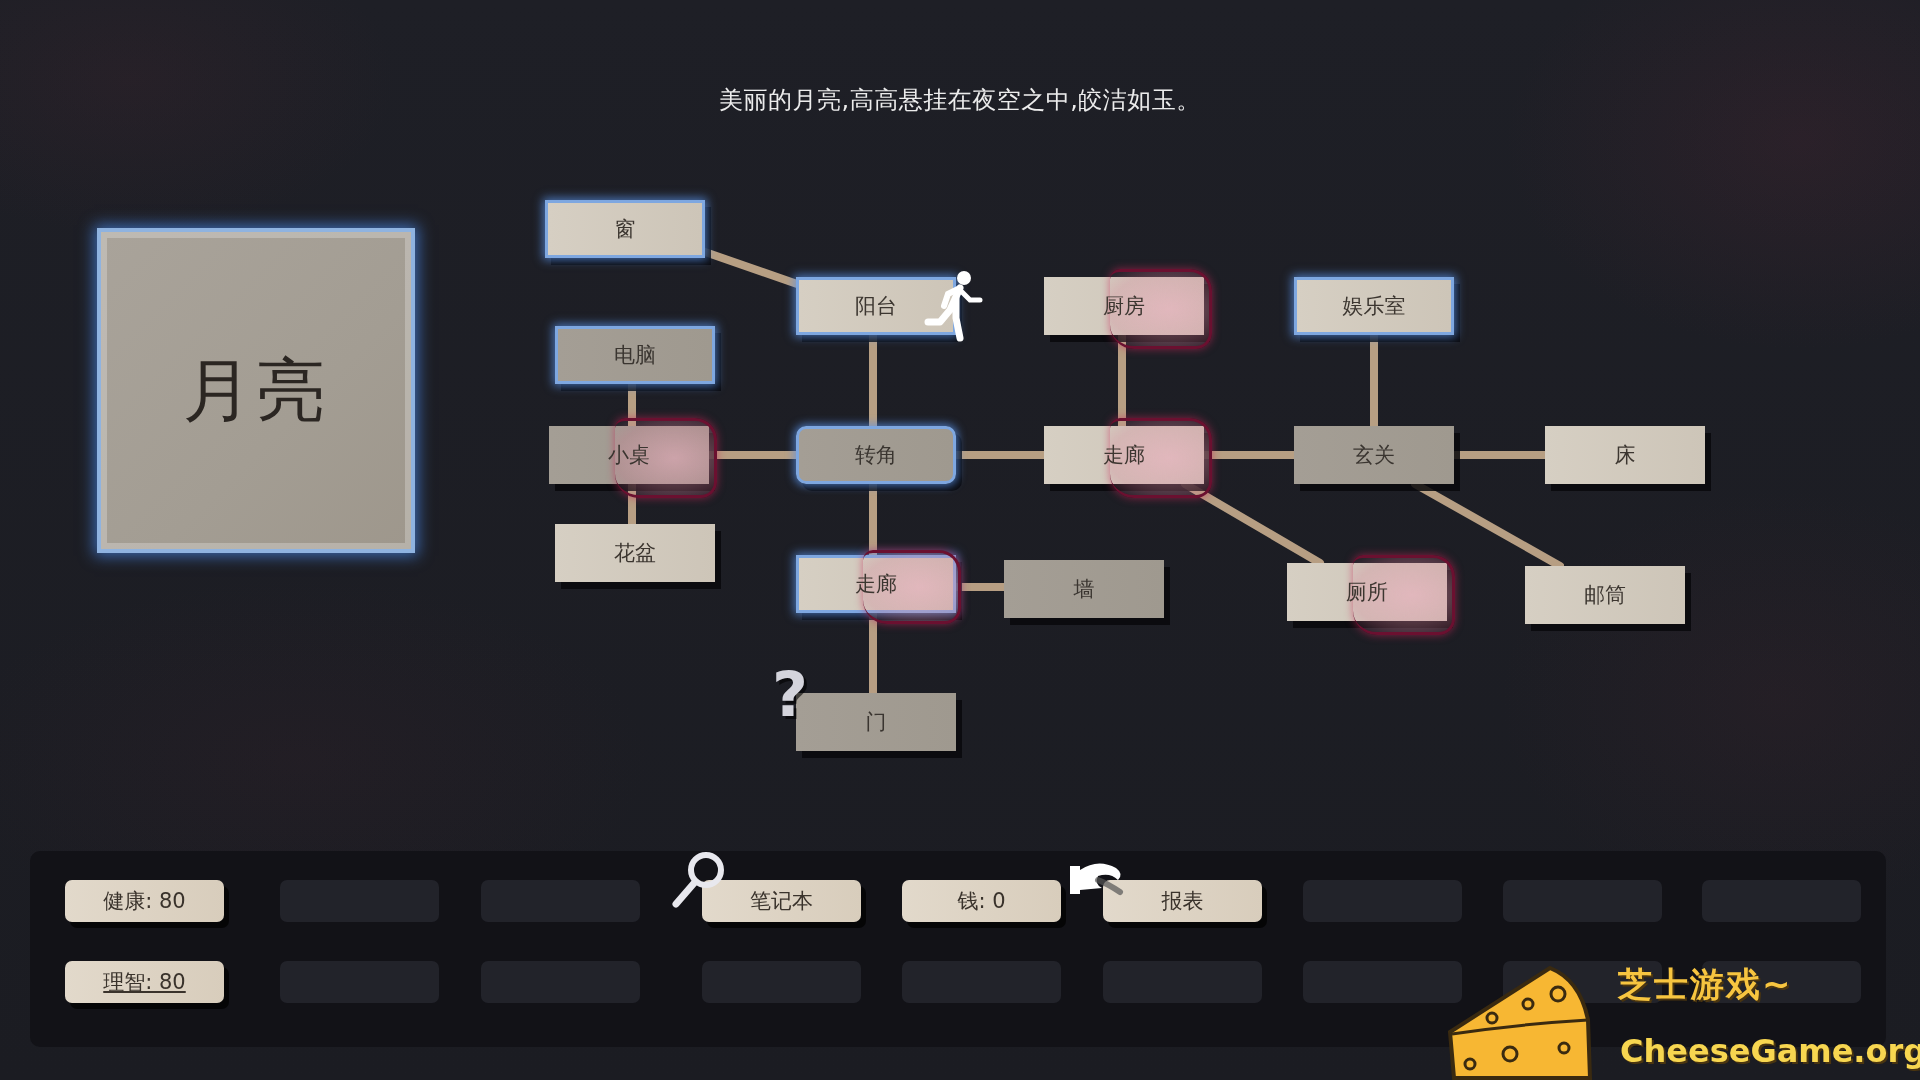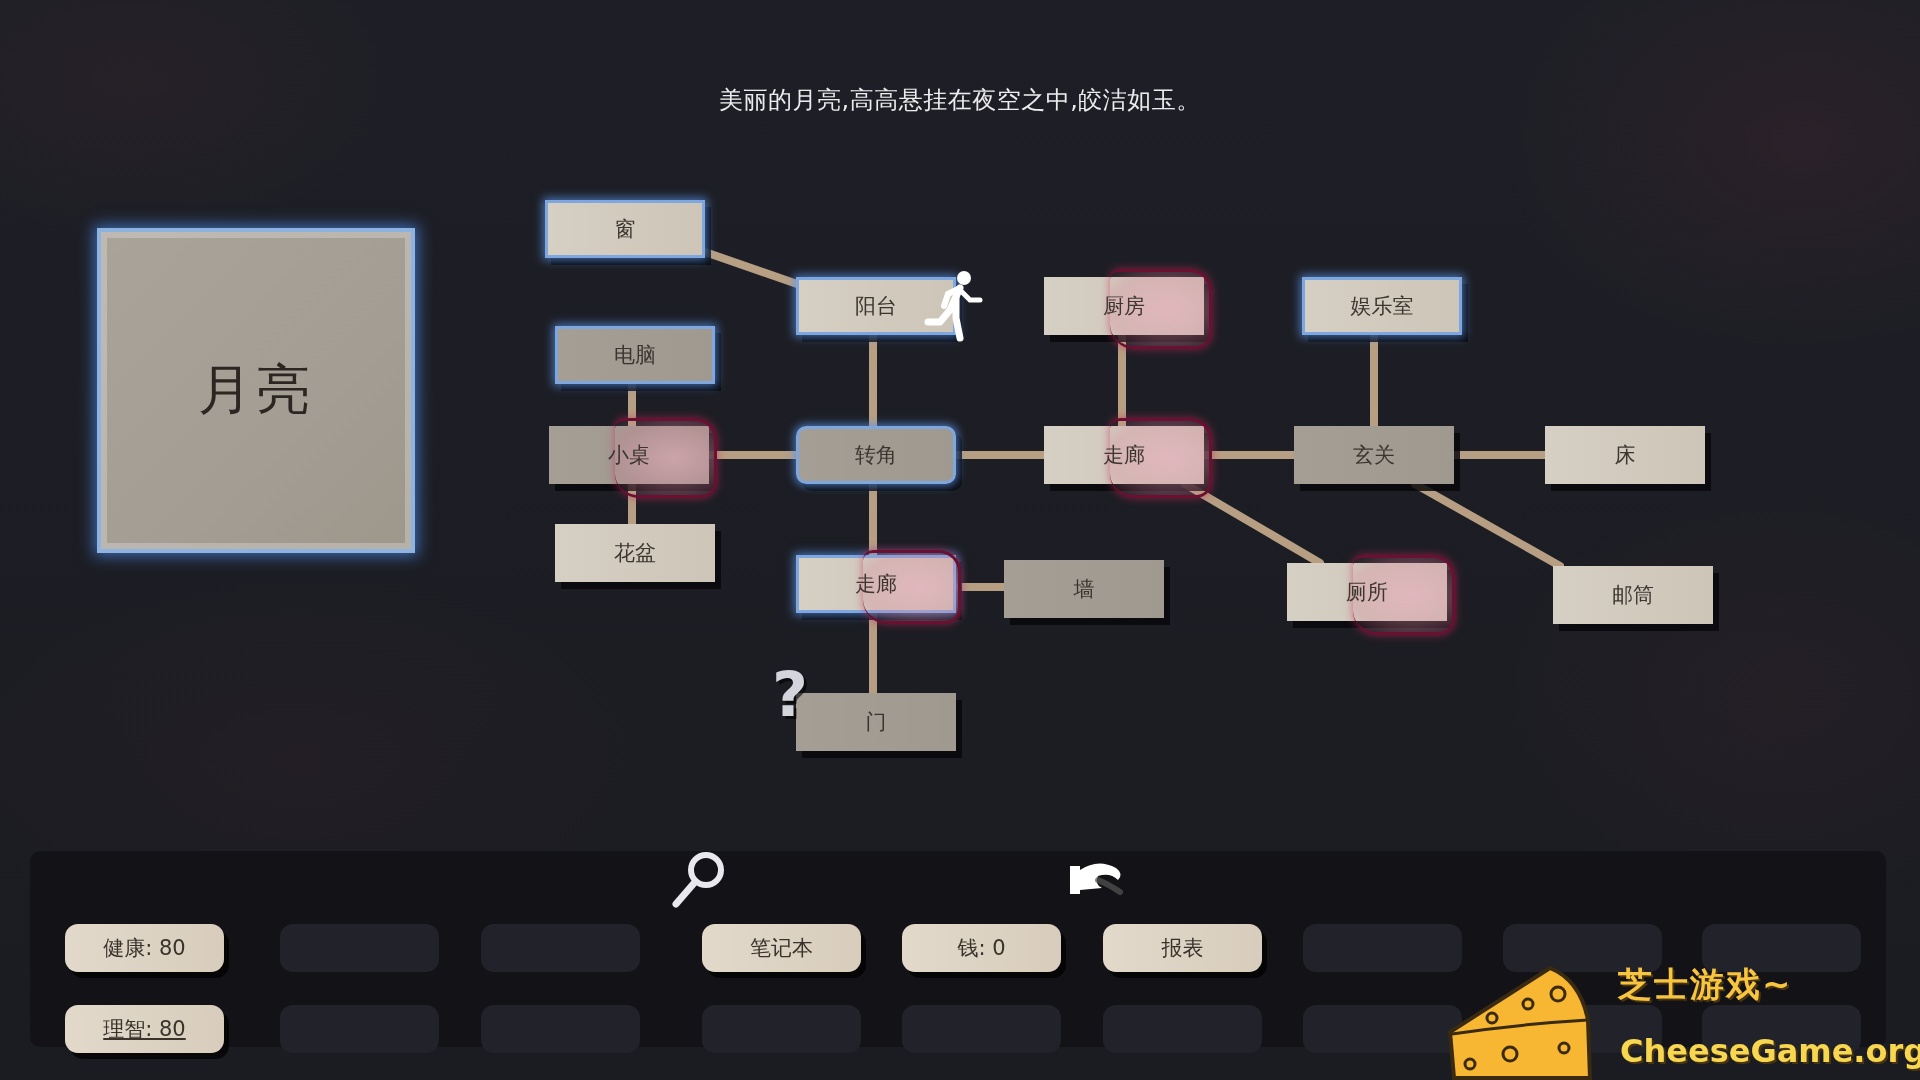--- a/index.html
+++ b/index.html
@@ -22,21 +22,21 @@
     color:#ececec; font-size:24px; letter-spacing:0.5px;
   }
   .main-card {
     position:absolute; left:97px; top:228px; width:318px; height:325px;
     box-sizing:border-box;
     border:4px solid #8fb3e0;
     box-shadow:0 0 14px 3px rgba(70,130,220,0.75), inset 0 0 0 6px rgba(255,255,255,0.25);
     background:linear-gradient(135deg,#a9a39a 0%,#a39d93 60%,#9e978c 100%);
     display:flex; align-items:center; justify-content:center;
   }
-  .main-card span { font-size:54px; color:#2b2622; letter-spacing:4px; }
+  .main-card span { font-size:69px; color:#2b2622; letter-spacing:4px; }
 
   svg.links { position:absolute; left:0; top:0; width:1920px; height:1080px; }
 
   .node {
     position:absolute; width:160px; height:58px; box-sizing:border-box;
     background:linear-gradient(90deg,#d6cfc3 0%,#cdc5b8 100%);
     box-shadow:6px 7px 0 rgba(8,8,12,0.85);
     display:flex; align-items:center; justify-content:center;
     font-size:21px; color:#3c3630; cursor:pointer;
   }
@@ -57,22 +57,22 @@
     text-shadow:3px 3px 0 rgba(0,0,0,0.6);
   }
   .magnifier-icon { position:absolute; left:668px; top:848px; width:64px; height:64px; }
   .hand-icon { position:absolute; left:1068px; top:858px; width:70px; height:50px; }
 
   .inventory {
     position:absolute; left:30px; top:851px; width:1856px; height:196px;
     background:#121217; border-radius:10px;
   }
   .slot {
-    position:absolute; width:159px; height:48px;
-    background:#22232a; border-radius:13px;margin-top:44px;
+    position:absolute; width:159px; height:42px;
+    background:#22232a; border-radius:7px;
   }
   .slot.filled {
     background:linear-gradient(90deg,#e2d9cb,#d8cdbc);
     box-shadow:5px 6px 0 rgba(0,0,0,0.7);
     display:flex; align-items:center; justify-content:center;
     font-size:21px; color:#3a332c; cursor:pointer;
   }
   .watermark { position:absolute; left:1440px; top:960px; width:480px; height:120px; }
   .watermark .cn {
     position:absolute; left:178px; top:2px; font-size:34px; font-weight:bold; color:#f7c540;
@@ -116,21 +116,21 @@
 
 <div class="node selected" style="left:545px;top:200px;">
     <span>窗</span>
   </div>
 <div class="node selected" style="left:796px;top:277px;">
     <span>阳台</span>
   </div>
 <div class="node cursed" style="left:1044px;top:277px;">
     <span>厨房</span>
   </div>
-<div class="node selected" style="left:1294px;top:277px;margin-left:8px;">
+<div class="node selected" style="left:1294px;top:277px;">
     <span>娱乐室</span>
   </div>
 <div class="node selected dim" style="left:555px;top:326px;">
     <span>电脑</span>
   </div>
 <div class="node dim cursed" style="left:549px;top:426px;">
     <span>小桌</span>
   </div>
 <div class="node selected dim" style="left:796px;top:426px;border-radius:10px;">
     <span>转角</span>
@@ -149,21 +149,21 @@
   </div>
 <div class="node selected cursed" style="left:796px;top:555px;">
     <span>走廊</span>
   </div>
 <div class="node dim" style="left:1004px;top:560px;">
     <span>墙</span>
   </div>
 <div class="node cursed" style="left:1287px;top:563px;">
     <span>厕所</span>
   </div>
-<div class="node" style="left:1525px;top:566px;margin-left:28px;">
+<div class="node" style="left:1525px;top:566px;">
     <span>邮筒</span>
   </div>
 <div class="node dim" style="left:796px;top:693px;">
     <span>门</span>
   </div>
 
 <svg class="runner-icon" viewBox="0 0 64 74">
   <circle cx="42" cy="10" r="7" fill="#ffffff"></circle>
   <path d="M38 20 L28 42 L18 54 L6 54" stroke="#ffffff" stroke-width="7" fill="none" stroke-linecap="round" stroke-linejoin="round"></path>
   <path d="M34 30 L34 50 L38 70" stroke="#ffffff" stroke-width="7" fill="none" stroke-linecap="round"></path>

